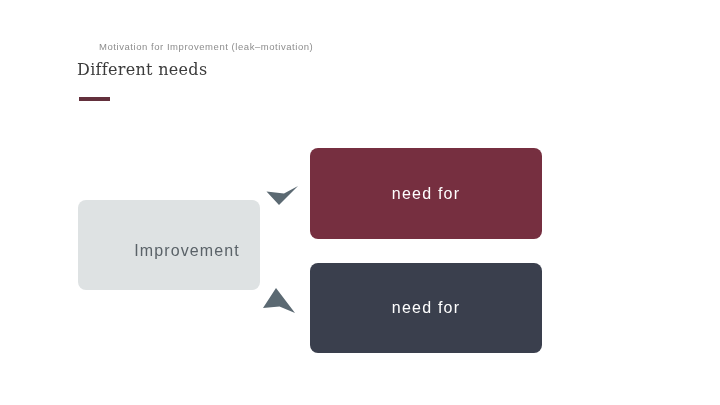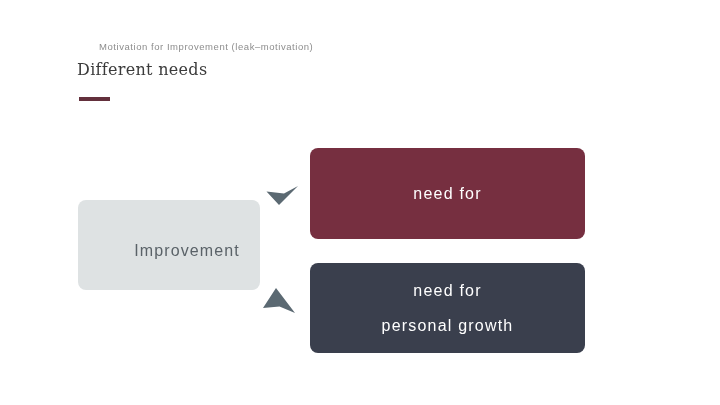--- a/index.html
+++ b/index.html
@@ -57,21 +57,21 @@
     height: 90px;
     background: #dee2e3;
     color: #5a6268;
     font-size: 16px;
     letter-spacing: 1.1px;
     padding-top: 12px;
     padding-left: 36px;
   }
   .need-box {
     left: 310px;
-    width: 275px;
+    width: 232px;
     flex-direction: column;
     gap: 17px;
     padding-top: 0;
     color: #ffffff;
     font-size: 16px;
     letter-spacing: 1.2px;
   }
   .need-box.self-esteem {
     top: 148px;
     height: 91px;
@@ -108,16 +108,15 @@
     <polygon points="266.5,191.5 284,193.5 298,186 279,205" fill="#5b6972"></polygon>
     <polygon points="276,288 295,313 279.5,306.5 263,308" fill="#5b6972"></polygon>
   </svg>
 
   <div class="box need-box self-esteem">
     <div>need for</div>
   </div>
 
   <div class="box need-box personal-growth">
     <div>need for</div>
-    <div>personal growth</div>
   </div>
 
 </div>
 
 </body></html>

